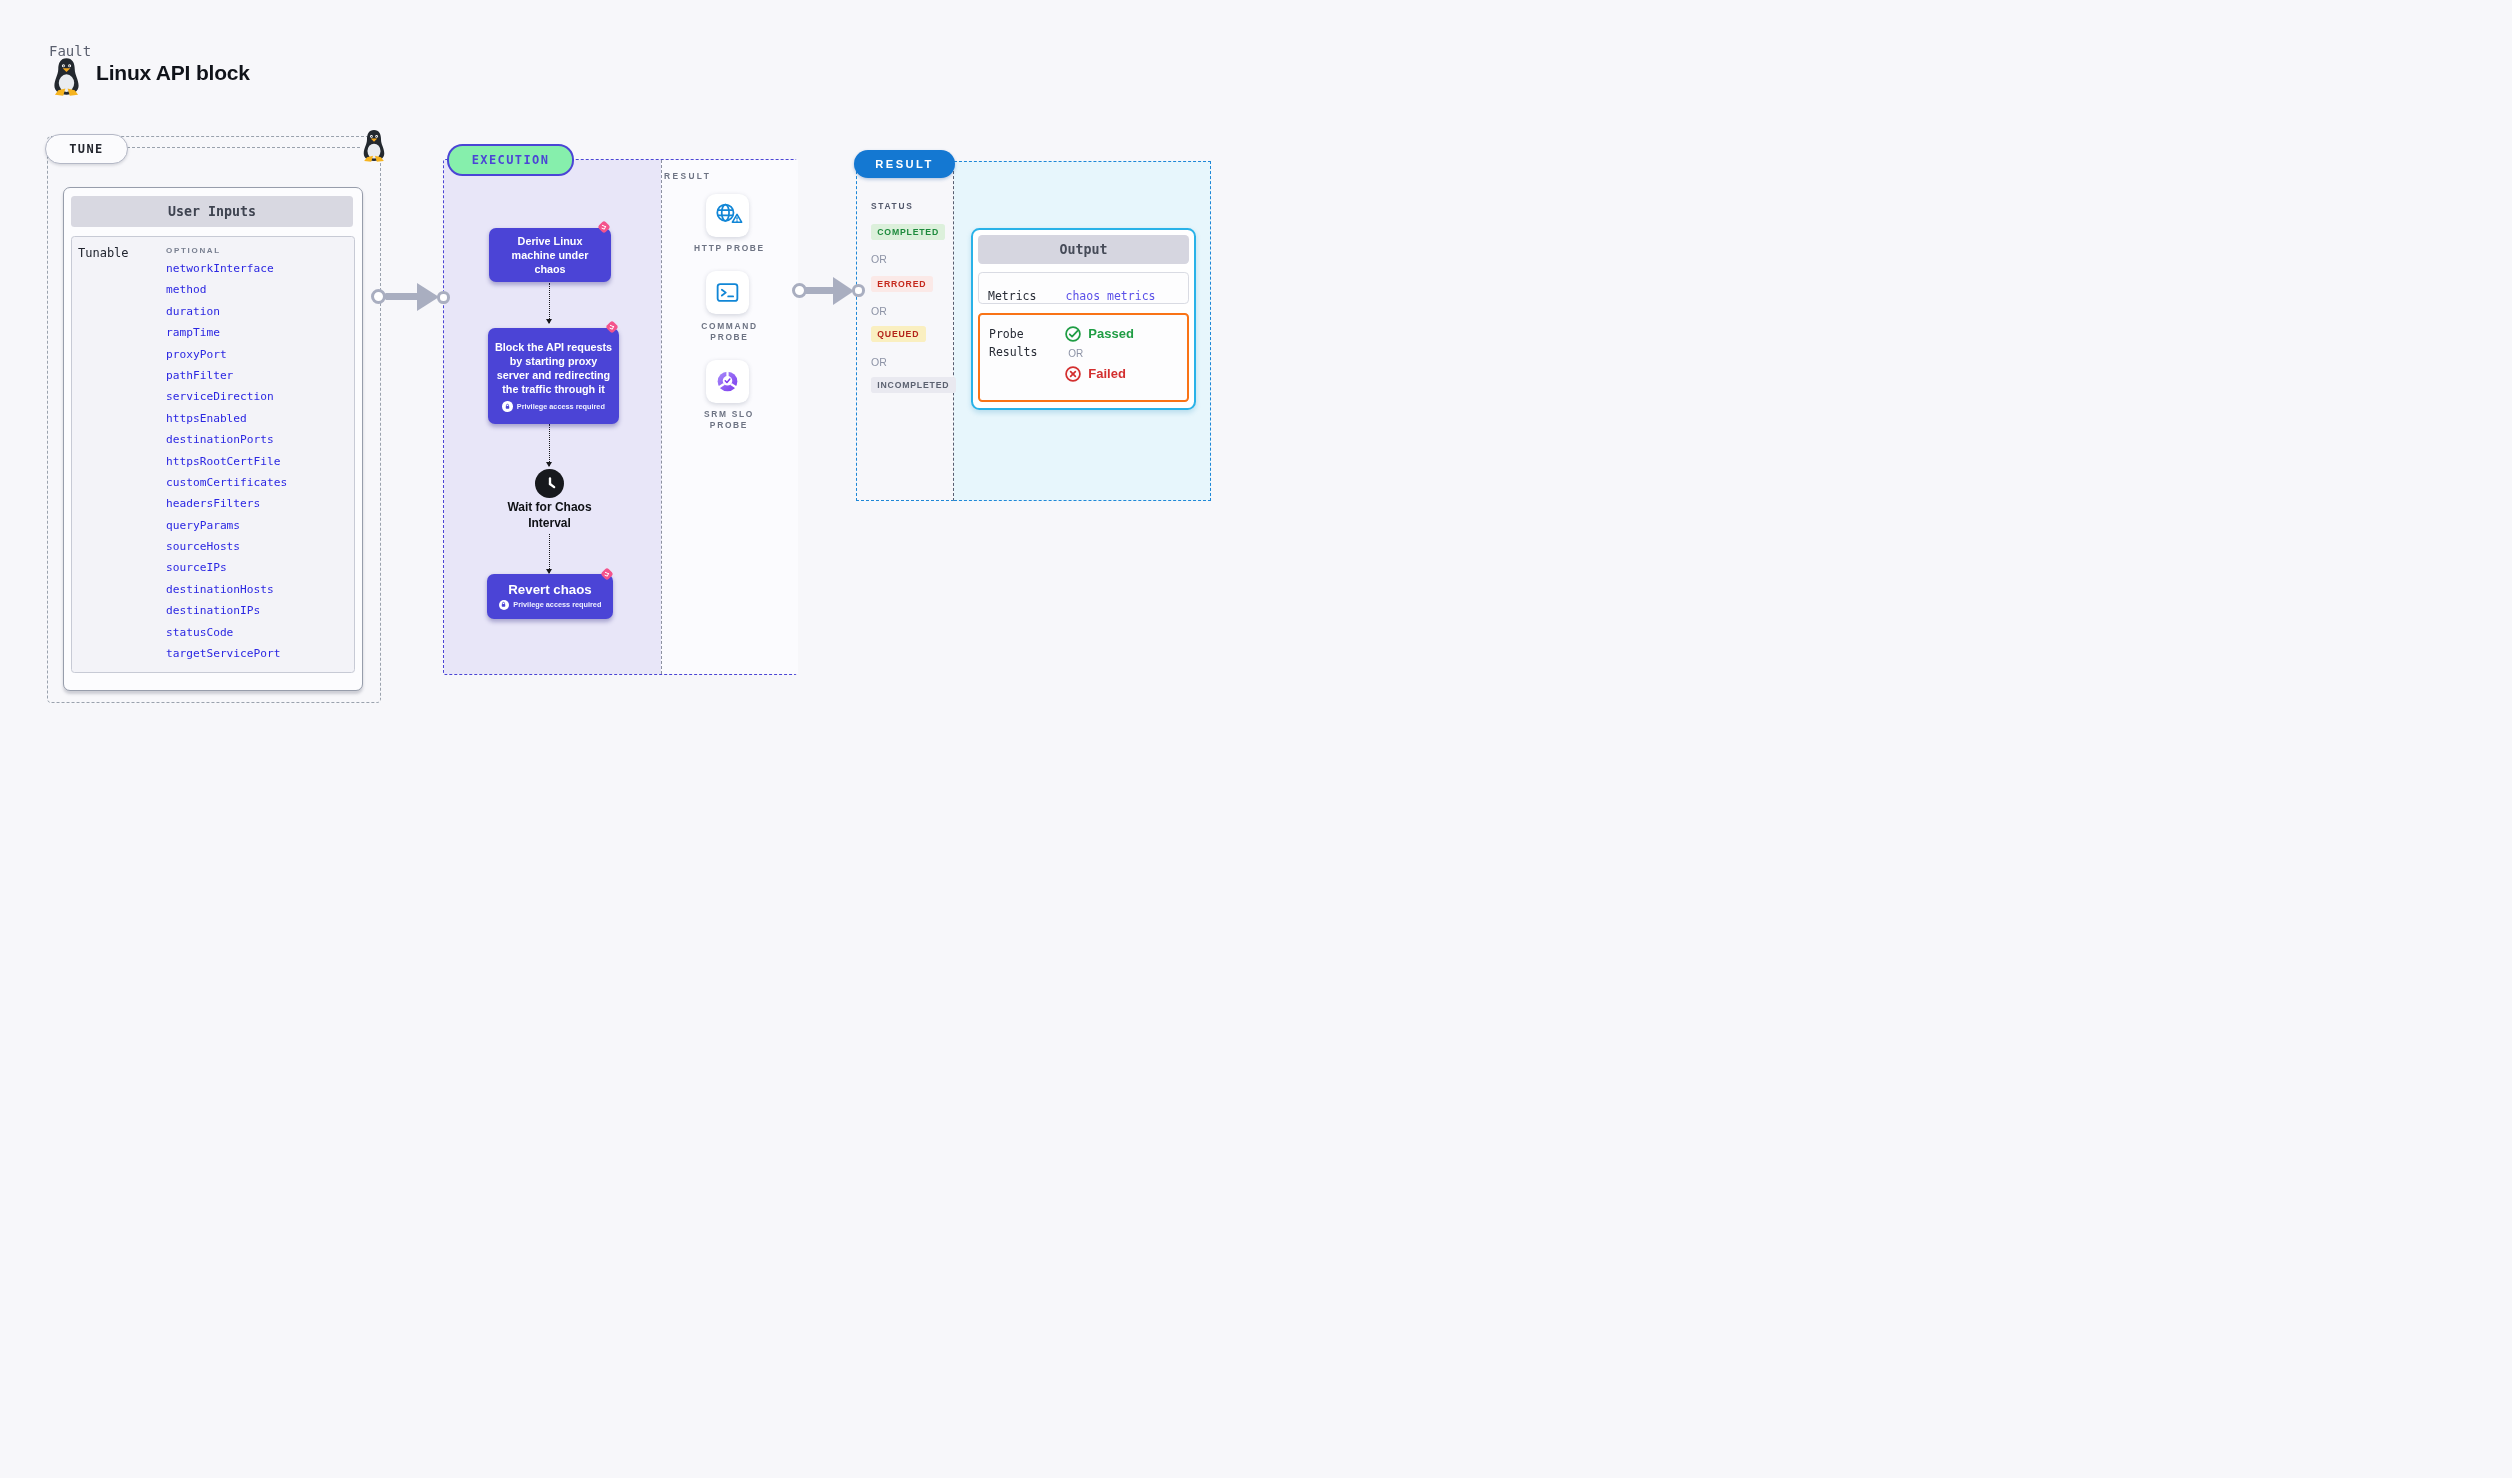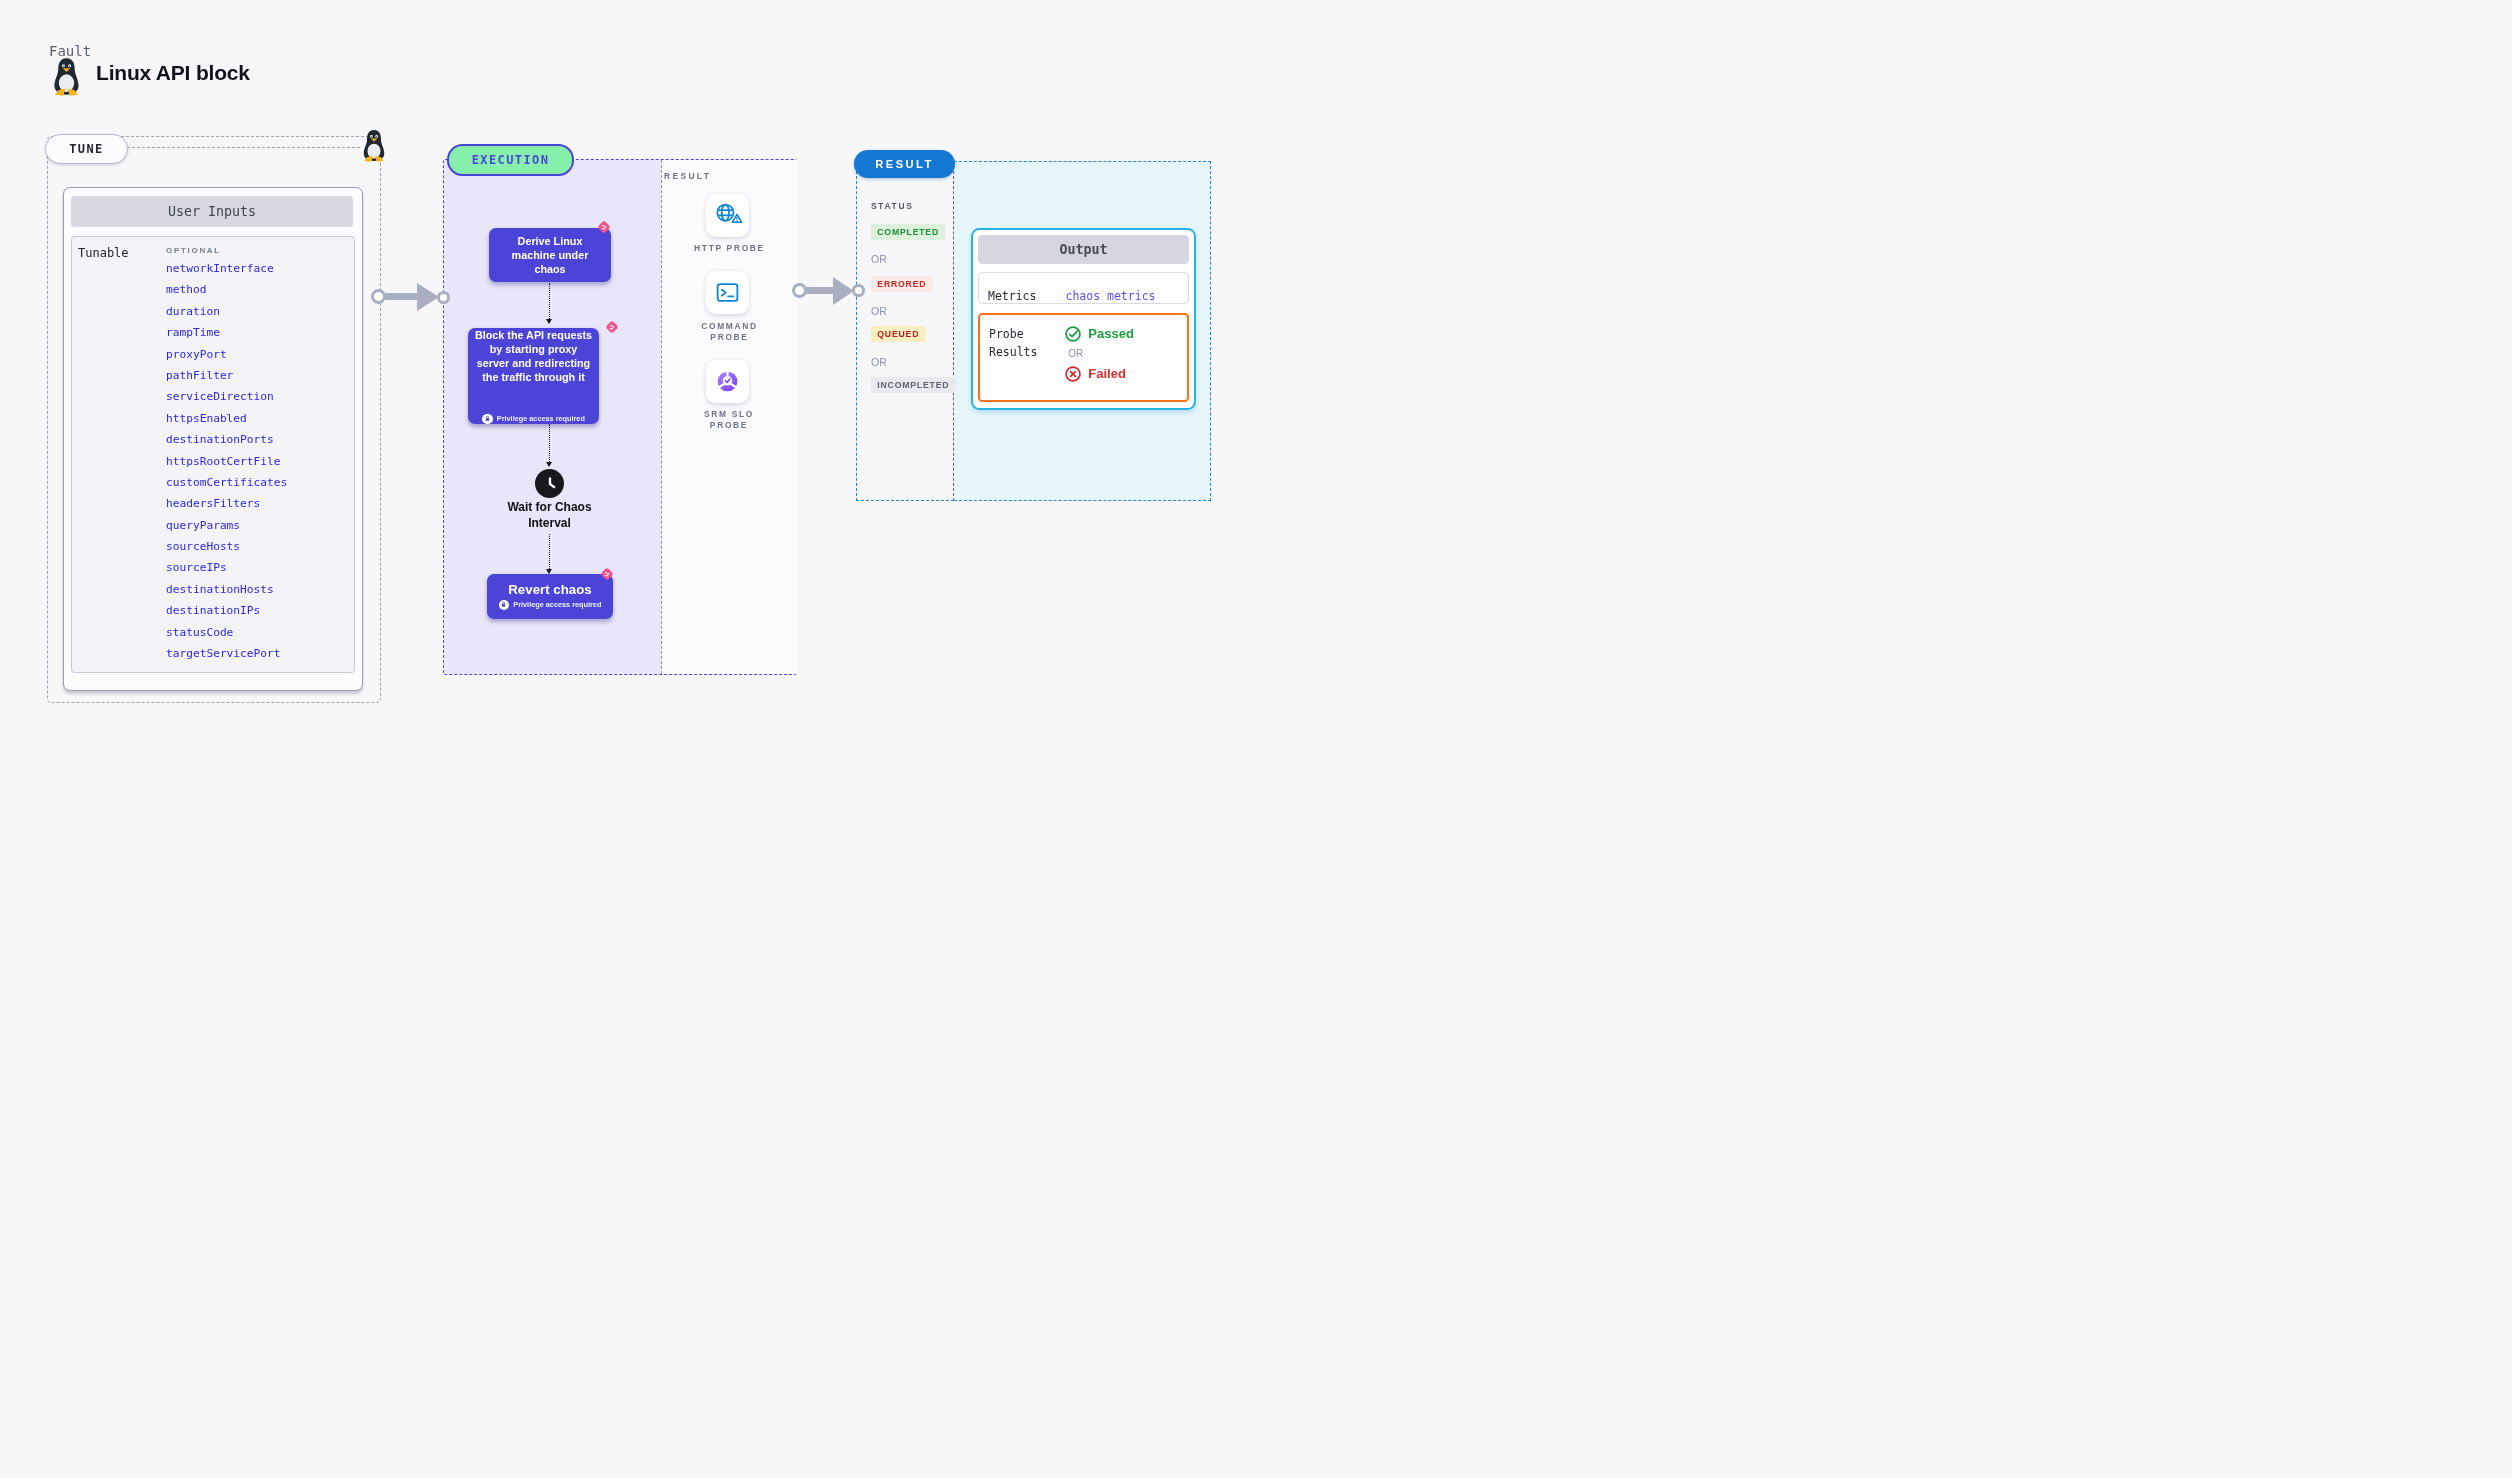--- a/index.html
+++ b/index.html
@@ -14,21 +14,21 @@
 
   
   .tune-box{left:47px;top:136px;width:332px;height:565px;border:1.4px dashed #9aa2ad;border-radius:4.2px;}
   .pill{display:flex;align-items:center;justify-content:center;border-radius:15.4px;z-index:3;}
   .tune-pill{left:45px;top:134px;width:81px;height:28px;background:#fbfbfd;border:1.7px solid #b4b8c6;
              box-shadow:0 1.4px 2.8px rgba(60,65,90,.18);font-size:12px;font-weight:bold;color:#23262e;letter-spacing:1.4px;}
   .tune-dash{left:127px;top:147px;width:233px;height:0;border-top:1.7px dashed #9aa2ad;}
   .ui-card{left:63px;top:187px;width:298px;height:502px;background:#fcfcfe;border:1.4px solid #979dab;
            border-radius:7px;box-shadow:0 2.1px 2.8px rgba(80,85,105,.25);}
   .ui-header{left:71px;top:196px;width:282px;height:31px;background:#d8d8e1;border-radius:3.5px;
-             display:flex;align-items:center;justify-content:center;font-size:13.3px;font-weight:normal;color:#3e4350;}
+             display:flex;align-items:center;justify-content:center;font-size:13.3px;font-weight:bold;color:#3e4350;}
   .ui-list{left:71px;top:236px;width:282px;height:435px;background:#f3f3f8;border:1px solid #c7cad5;border-radius:3.5px;}
   .tunable{left:78px;top:246px;font-size:12px;color:#20242f;}
   .optional{left:166px;top:246px;font-size:8px;font-weight:bold;letter-spacing:1.7px;color:#787f90;}
   .params{left:166px;top:263px;display:flex;flex-direction:column;gap:8.8px;}
   .params div{font-size:11.2px;line-height:12.6px;color:#2b27e2;font-family:"DejaVu Sans Mono",monospace;}
 
   
   .conn-circle{background:#fff;border-radius:50%;box-sizing:border-box;z-index:3;}
   .conn-bar{background:#a9aec0;border-radius:1.4px;z-index:2;}
   .conn-tri{width:0;height:0;z-index:2;}
@@ -163,21 +163,21 @@
 
   <div class="abs flow-box" style="left:489px;top:228px;width:122px;height:54px;">
     <div class="txt">Derive Linux machine under chaos</div>
   </div>
   <svg class="abs diamond" style="left:596px;top:219px;" viewBox="0 0 24 24">
     <rect x="5" y="5" width="14" height="14" rx="3.5" transform="rotate(45 12 12)" fill="#f4538c"></rect>
     <path d="M9.5 9.5 l4 1.8 M14.5 11 l-1.8 3.8 M9 13.8 l3 1.2" stroke="#fff" stroke-width="1.5" stroke-linecap="round" fill="none"></path>
   </svg>
   <div class="abs vconn" style="left:549px;top:283px;height:40px;"></div>
 
-  <div class="abs flow-box" style="left:468px;top:328px;width:131px;height:96px;justify-content:space-between;">
+  <div class="abs flow-box" style="left:488px;top:328px;width:131px;height:96px;">
     <div class="txt">Block the API requests by starting proxy server and redirecting the traffic through it</div>
     <div class="priv">
       <span class="priv-circle">
         <svg width="7" height="7" viewBox="0 0 12 12">
             <rect x="3" y="5.2" width="6" height="4.6" rx="1.1" fill="#4b44d6"></rect>
             <path d="M4.2 5.2 V4 a1.8 1.8 0 0 1 3.6 0 v1.2" stroke="#4b44d6" stroke-width="1.4" fill="none"></path>
           </svg>
       </span>
       <span class="priv-txt">Privilege access required</span>
     </div>

